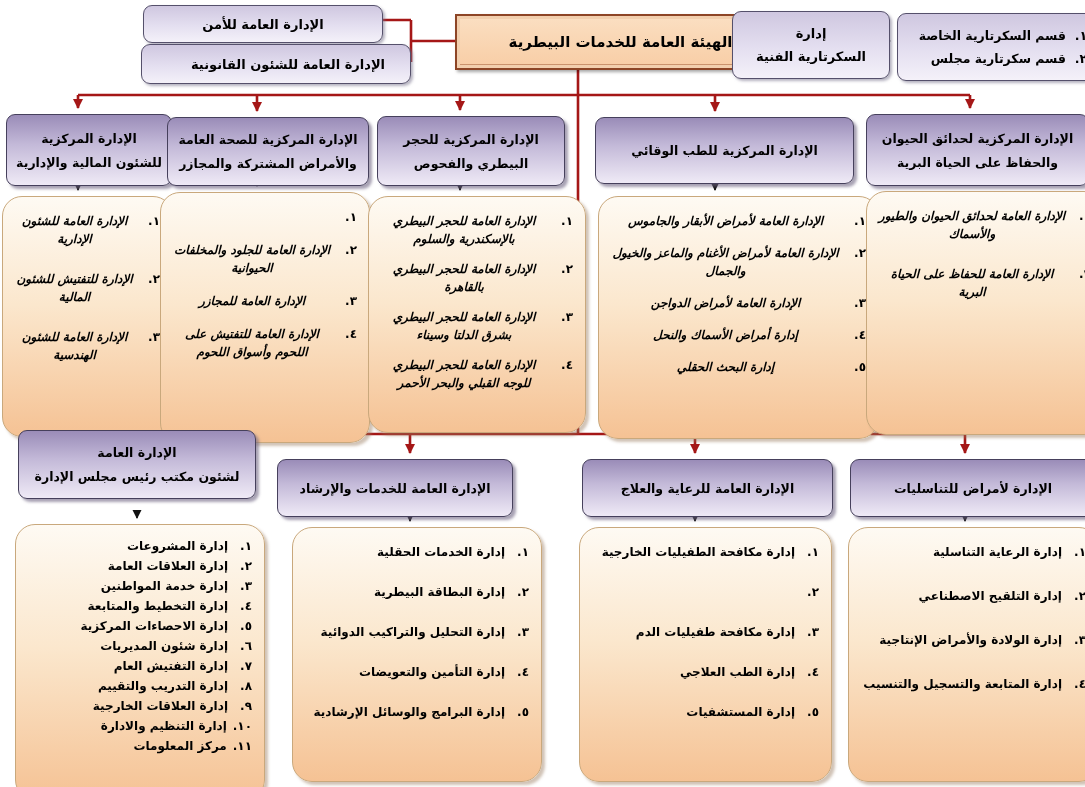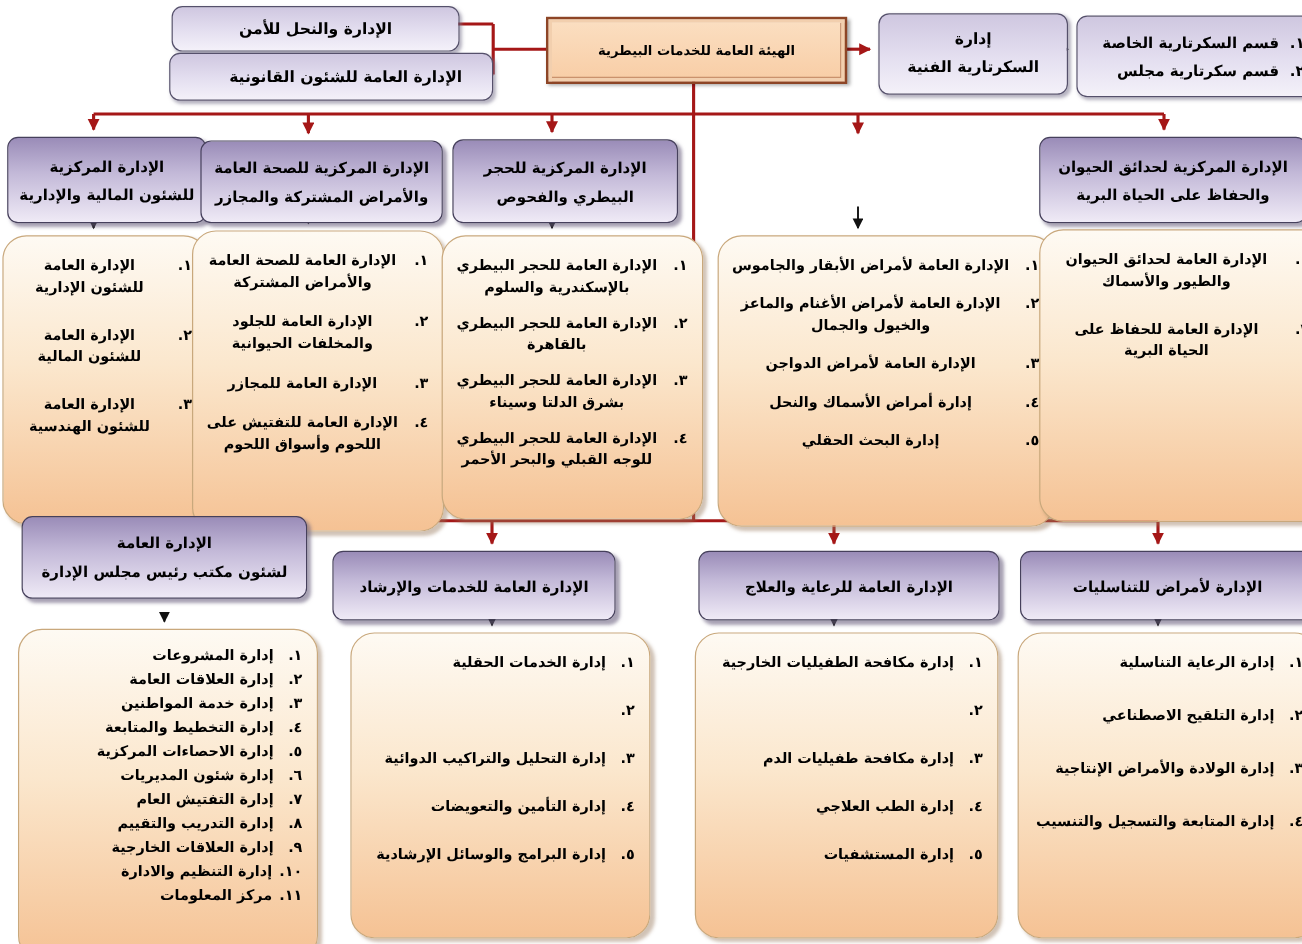--- a/index.html
+++ b/index.html
@@ -25,29 +25,29 @@
 
   
   .plist{background:linear-gradient(180deg,#fefaf3 0%,#fbe7cd 45%,#f5c294 100%);
        border:1px solid #c9a87c;border-radius:20px;
        box-shadow:3px 3px 3px rgba(150,120,90,.45);
        padding:15px 12px 10px 10px;font-size:12px;
        display:flex;flex-direction:column;gap:var(--g,14px);}
   .li{display:flex;direction:rtl;line-height:1.5;}
   .li .n{white-space:nowrap;margin-left:6px;min-width:18px;}
   .li .t{flex:1;text-align:right;}
-  .cntr .li .t{text-align:center;}
+  .cntr .li .t{text-align:center;font-style:italic;}
 
   
   .root{background:linear-gradient(180deg,#fbdfc2 0%,#f8cda5 100%);
        border:2px solid #8d4526;
        box-shadow:inset 0 0 0 3px #f2cfae, inset 3px 3px 0 rgba(255,255,255,.75),
                   inset -4px -4px 0 rgba(146,74,40,.45), 2px 2px 3px rgba(0,0,0,.35);
        display:flex;align-items:center;justify-content:center;
-       text-align:center;font-size:11px;}
+       text-align:center;font-size:15px;padding-left:40px;}
 
   
   .b-security{left:143px;top:5px;width:222px;height:32px;}
   .b-legal{left:141px;top:44px;width:228px;height:34px;padding-left:32px;}
   .b-root{left:455px;top:14px;width:247px;height:52px;}
   .b-sec{left:732px;top:11px;width:140px;height:62px;flex-direction:column;gap:8px;}
   .b-secl{left:897px;top:13px;width:180px;height:58px;flex-direction:column;align-items:stretch;justify-content:center;gap:8px;font-size:12.5px;padding:4px 12px;}
   .b-secl .li{line-height:1.2;}
   .h1{left:6px;top:114px;width:150px;height:60px;}
   .h2{left:167px;top:117px;width:186px;height:57px;}
@@ -107,21 +107,21 @@
       <line x1="460" y1="174" x2="460" y2="190" marker-end="url(#ba)"></line>
       <line x1="715" y1="172" x2="715" y2="190" marker-end="url(#ba)"></line>
       <line x1="970" y1="174" x2="970" y2="185" marker-end="url(#ba)"></line>
       <line x1="137" y1="510" x2="137" y2="518" marker-end="url(#ba)"></line>
       <line x1="410" y1="505" x2="410" y2="521" marker-end="url(#ba)"></line>
       <line x1="695" y1="505" x2="695" y2="521" marker-end="url(#ba)"></line>
       <line x1="965" y1="505" x2="965" y2="521" marker-end="url(#ba)"></line>
     </g>
   </svg>
 
-  <div class="box lav b-security">الإدارة والنحل للأمن</div>
+  <div class="box lav b-security">الإدارة العامة للأمن</div>
   <div class="box lav b-legal">الإدارة العامة للشئون القانونية</div>
 
   <div class="box root b-root">الهيئة العامة للخدمات البيطرية</div>
 
   <div class="box lav b-sec">
 
   <span class="tl">إدارة</span>
       <span class="tl">السكرتارية الفنية</span>
     </div>
 
@@ -146,48 +146,51 @@
   <div class="box hdr h2">
 
   <span class="tl">الإدارة المركزية للصحة العامة</span>
       <span class="tl">والأمراض المشتركة والمجازر</span>
     </div>
   <div class="box hdr h3">
 
   <span class="tl">الإدارة المركزية للحجر</span>
       <span class="tl">البيطري والفحوص</span>
     </div>
+  <div class="box hdr h4">
+
+  <span class="tl">الإدارة المركزية للطب الوقائي</span>
+    </div>
   <div class="box hdr h5">
 
   <span class="tl">الإدارة المركزية لحدائق الحيوان</span>
       <span class="tl">والحفاظ على الحياة البرية</span>
     </div>
 
   <div class="box plist cntr l1">
 
       <div class="li">
         <span class="n">١.</span>
         <span class="t">الإدارة العامة للشئون الإدارية</span>
       </div>
 
       <div class="li">
         <span class="n">٢.</span>
-        <span class="t">الإدارة العامة للشئون المالية</span>
+        <span class="t">الإدارة للتفتيش للشئون المالية</span>
       </div>
 
       <div class="li">
         <span class="n">٣.</span>
         <span class="t">الإدارة العامة للشئون الهندسية</span>
       </div>
     </div>
   <div class="box plist cntr l2">
 
       <div class="li">
         <span class="n">١.</span>
-        <span class="t">الإدارة العامة للصحة العامة والأمراض المشتركة</span>
       </div>
 
       <div class="li">
         <span class="n">٢.</span>
         <span class="t">الإدارة العامة للجلود والمخلفات الحيوانية</span>
       </div>
 
       <div class="li">
         <span class="n">٣.</span>
         <span class="t">الإدارة العامة للمجازر</span>
@@ -337,20 +340,21 @@
     </div>
   <div class="box plist t2">
 
       <div class="li">
         <span class="n">١.</span>
         <span class="t">إدارة الخدمات الحقلية</span>
       </div>
 
       <div class="li">
         <span class="n">٢.</span>
+        <span class="t">إدارة البطاقة البيطرية</span>
       </div>
 
       <div class="li">
         <span class="n">٣.</span>
         <span class="t">إدارة التحليل والتراكيب الدوائية</span>
       </div>
 
       <div class="li">
         <span class="n">٤.</span>
         <span class="t">إدارة التأمين والتعويضات</span>

